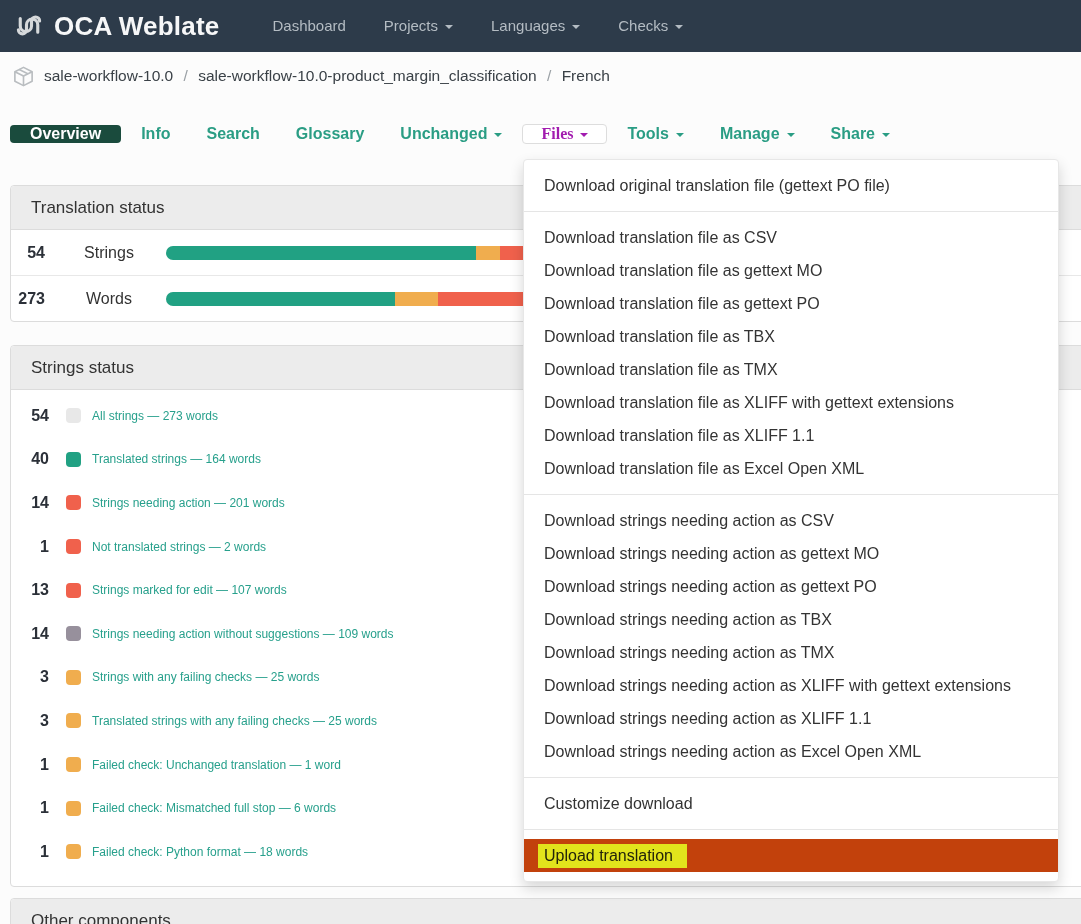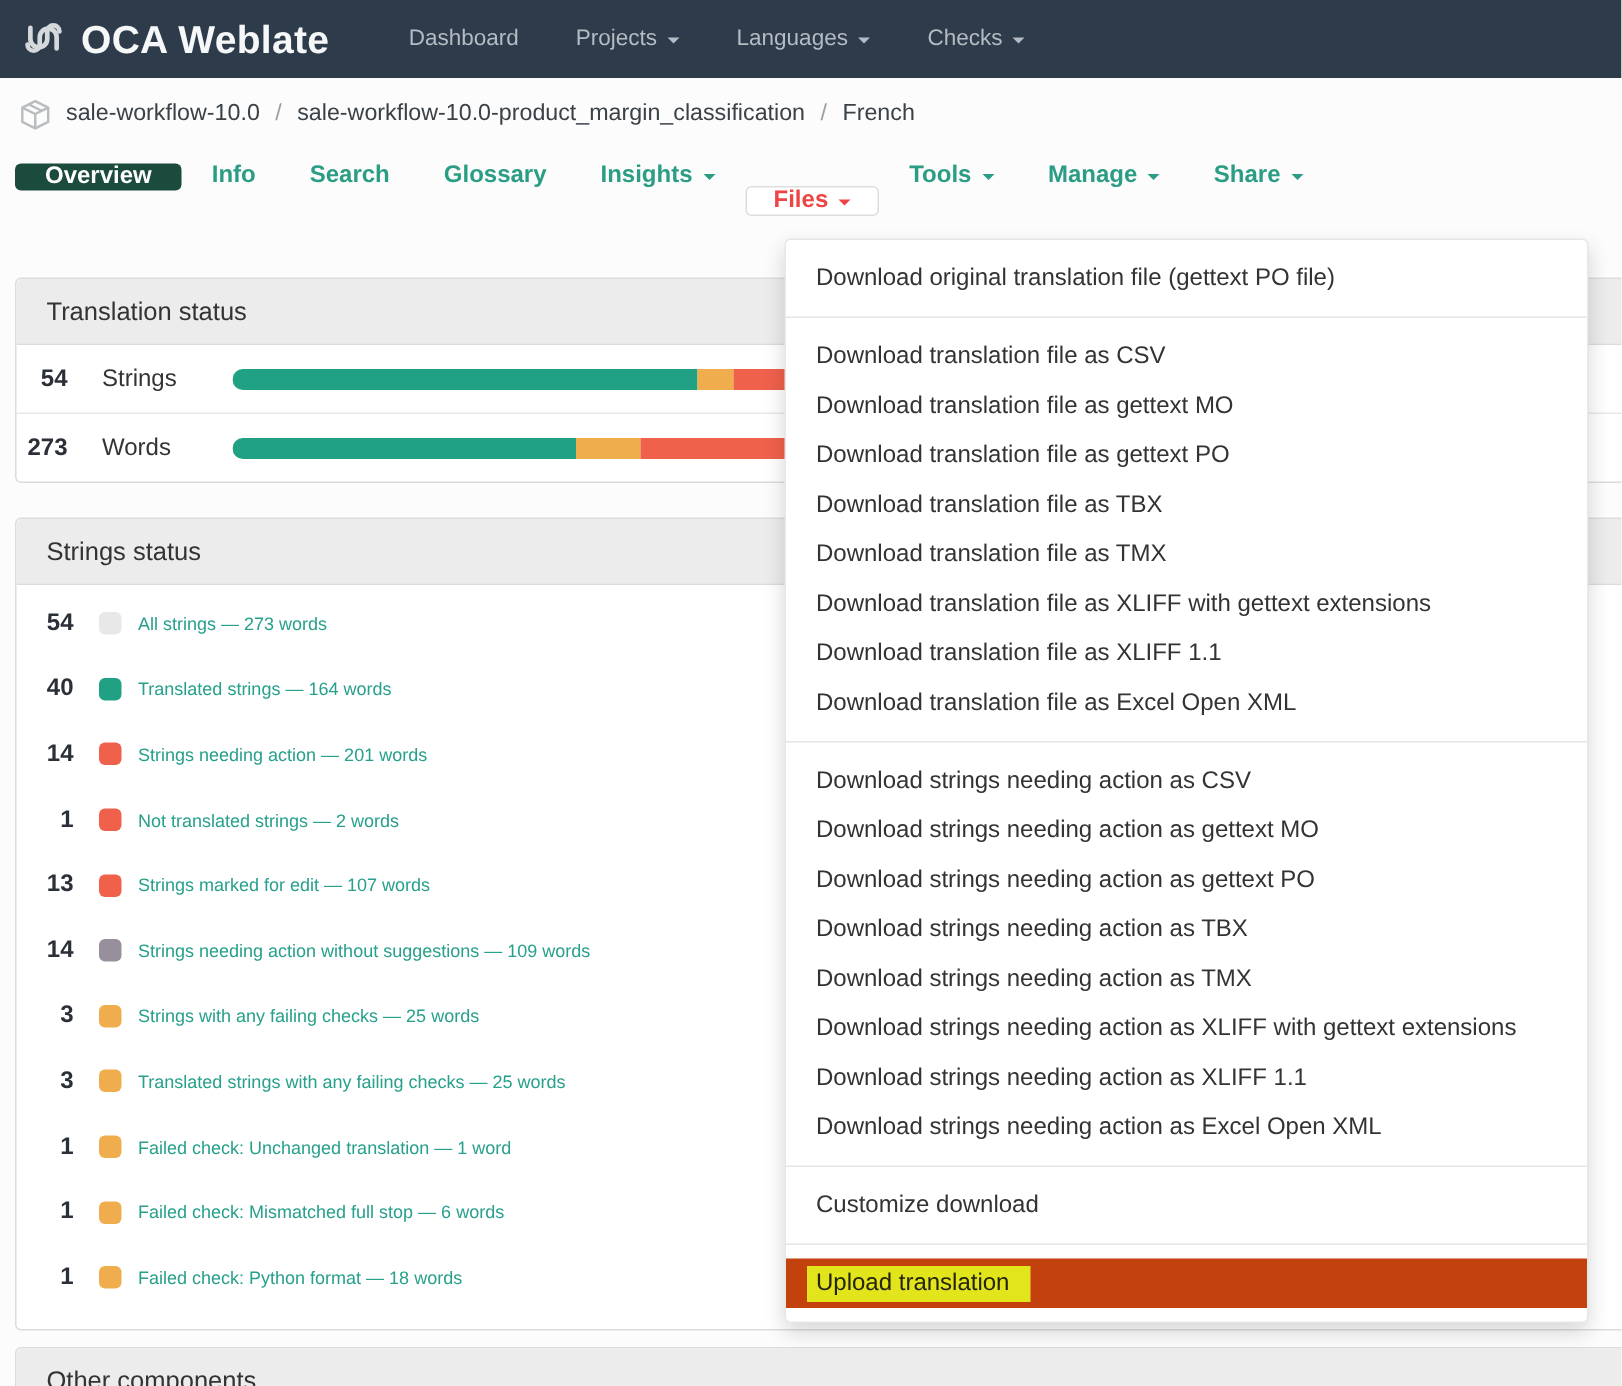--- a/index.html
+++ b/index.html
@@ -26,44 +26,44 @@
     border-top:4px solid currentColor;display:inline-block;margin-top:2px;
   }
   
   .breadcrumb{
     position:absolute;top:61px;left:12px;display:flex;align-items:center;gap:9px;
     font-size:15.5px;color:#454c52;height:30px;
   }
   .breadcrumb a{color:#3a4147;text-decoration:none;cursor:pointer;}
   .crumb-sep{color:#9aa0a5;}
   
-  .tabbar{position:absolute;top:108px;left:8px;display:flex;align-items:flex-start;height:52px;z-index:25;}
+  .tabbar{position:absolute;top:108px;left:8px;display:flex;align-items:center;height:52px;z-index:25;}
   .tab{
     display:flex;align-items:center;gap:7px;padding:0 18px;font-size:16px;font-weight:600;
     color:#2a9d84;cursor:pointer;border-radius:4px;
   }
   .tab.active{background:#1a4b3d;color:#ffffff;font-weight:bold;margin:1px 2px;padding:0 20px;}
   .tab.open{
-    background:#ffffff;border:1px solid #dddddd;color:#ef4444;margin:16px 2px;
+    background:#ffffff;border:1px solid #dddddd;color:#a21caf;margin:16px 2px;font-family:Liberation Serif, serif;
   }
   
   .panel{
     position:absolute;left:10px;width:1080px;background:#ffffff;
     border:1px solid #dcdcdc;border-radius:4px;z-index:1;
   }
   .panel-heading{
     background:#ececec;border-bottom:1px solid #dcdcdc;
     border-radius:4px 4px 0 0;padding:0 20px;height:43px;display:flex;align-items:center;
     font-size:17px;color:#333333;
   }
   #panel-translation{top:185px;}
   .stat-row{display:flex;align-items:center;height:45px;border-bottom:1px solid #e8e8e8;}
   .stat-row:last-child{border-bottom:none;}
   .stat-count{width:34px;text-align:right;font-weight:bold;font-size:16px;color:#2b3038;flex:none;}
-  .stat-label{margin-left:23px;width:60px;font-size:16px;color:#333333;flex:none;}
+  .stat-label{margin-left:34px;width:60px;font-size:16px;color:#333333;flex:none;text-align:center;}
   .progress{
     margin-left:27px;width:418px;height:14px;border-radius:7px;overflow:hidden;
     display:flex;flex:none;background:#f5f5f5;
   }
   .progress span{height:100%;display:block;}
   #panel-strings{top:345px;}
   .strings-body{padding:4px 0 12px 0;}
   .status-row{display:flex;align-items:center;height:43.6px;}
   .status-count{width:38px;text-align:right;font-weight:bold;font-size:16px;color:#2b3038;flex:none;}
   .status-swatch{width:15px;height:15px;border-radius:4px;margin-left:17px;flex:none;}
@@ -137,21 +137,21 @@
     <a class="tab">
       <span>Info</span>
     </a>
     <a class="tab">
       <span>Search</span>
     </a>
     <a class="tab">
       <span>Glossary</span>
     </a>
     <a class="tab">
-      <span>Insights</span>
+      <span>Unchanged</span>
       <i class="caret"></i>
     </a>
     <a class="tab open">
       <span>Files</span>
       <i class="caret"></i>
     </a>
     <a class="tab">
       <span>Tools</span>
       <i class="caret"></i>
     </a>

